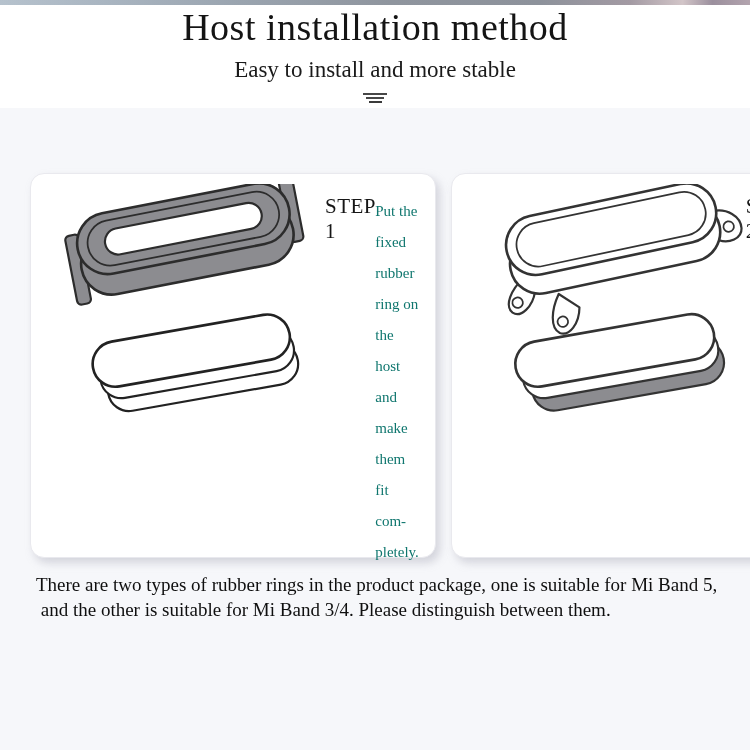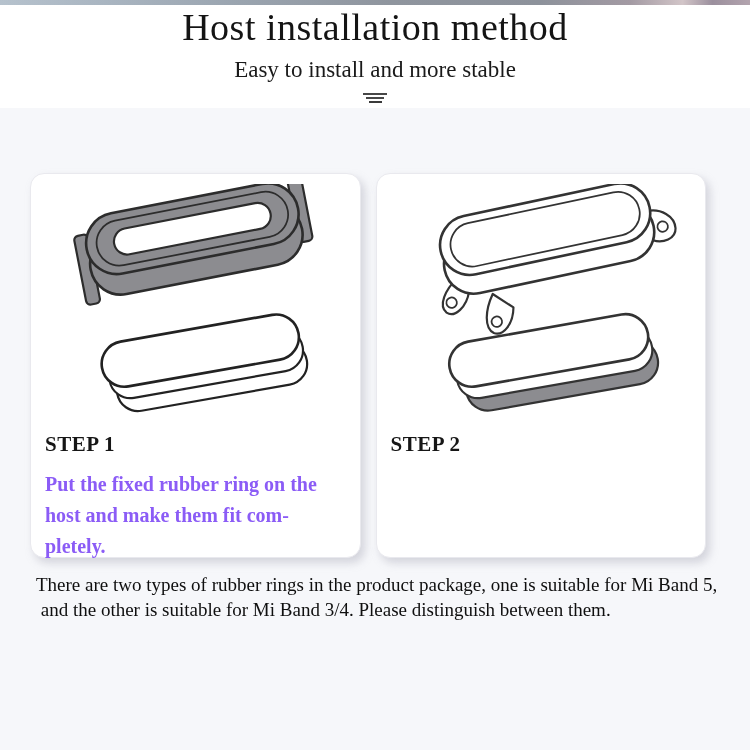--- a/index.html
+++ b/index.html
@@ -34,28 +34,28 @@
   .section {
     flex:1; margin-top:3px; background:#f6f7fa;
     padding:65px 44px 0 30px;
   }
   .cards { display:flex; gap:15px; }
   .card {
     flex:1; height:385px; background:#ffffff;
     border:1px solid #e9e9ee; border-radius:14px;
     box-shadow:4px 5px 9px rgba(150,150,165,0.35);
     padding:10px 16px 0 14px;
-    display:flex; flex-direction:column;font-weight:bold;
+    display:flex; flex-direction:row;
   }
   .illus { height:238px; display:flex; align-items:center; justify-content:center; }
   .illus svg { height:100%; }
   .step-label { font-size:21px; margin-top:10px; color:#161616; letter-spacing:0.5px; }
   .step-desc {
-    font-size:20px; line-height:31px; margin-top:12px;
-    white-space:pre-line; color:#8b5cf6;
+    font-size:15px; line-height:31px; margin-top:12px;
+    white-space:pre-line; color:#0f766e;
   }
 
   .note {
     margin-top:14px; padding-left:6px;
     font-size:19px; line-height:25px;
     white-space:pre; color:#0f0f0f;
   }
 </style>
 </head>
 <body>

